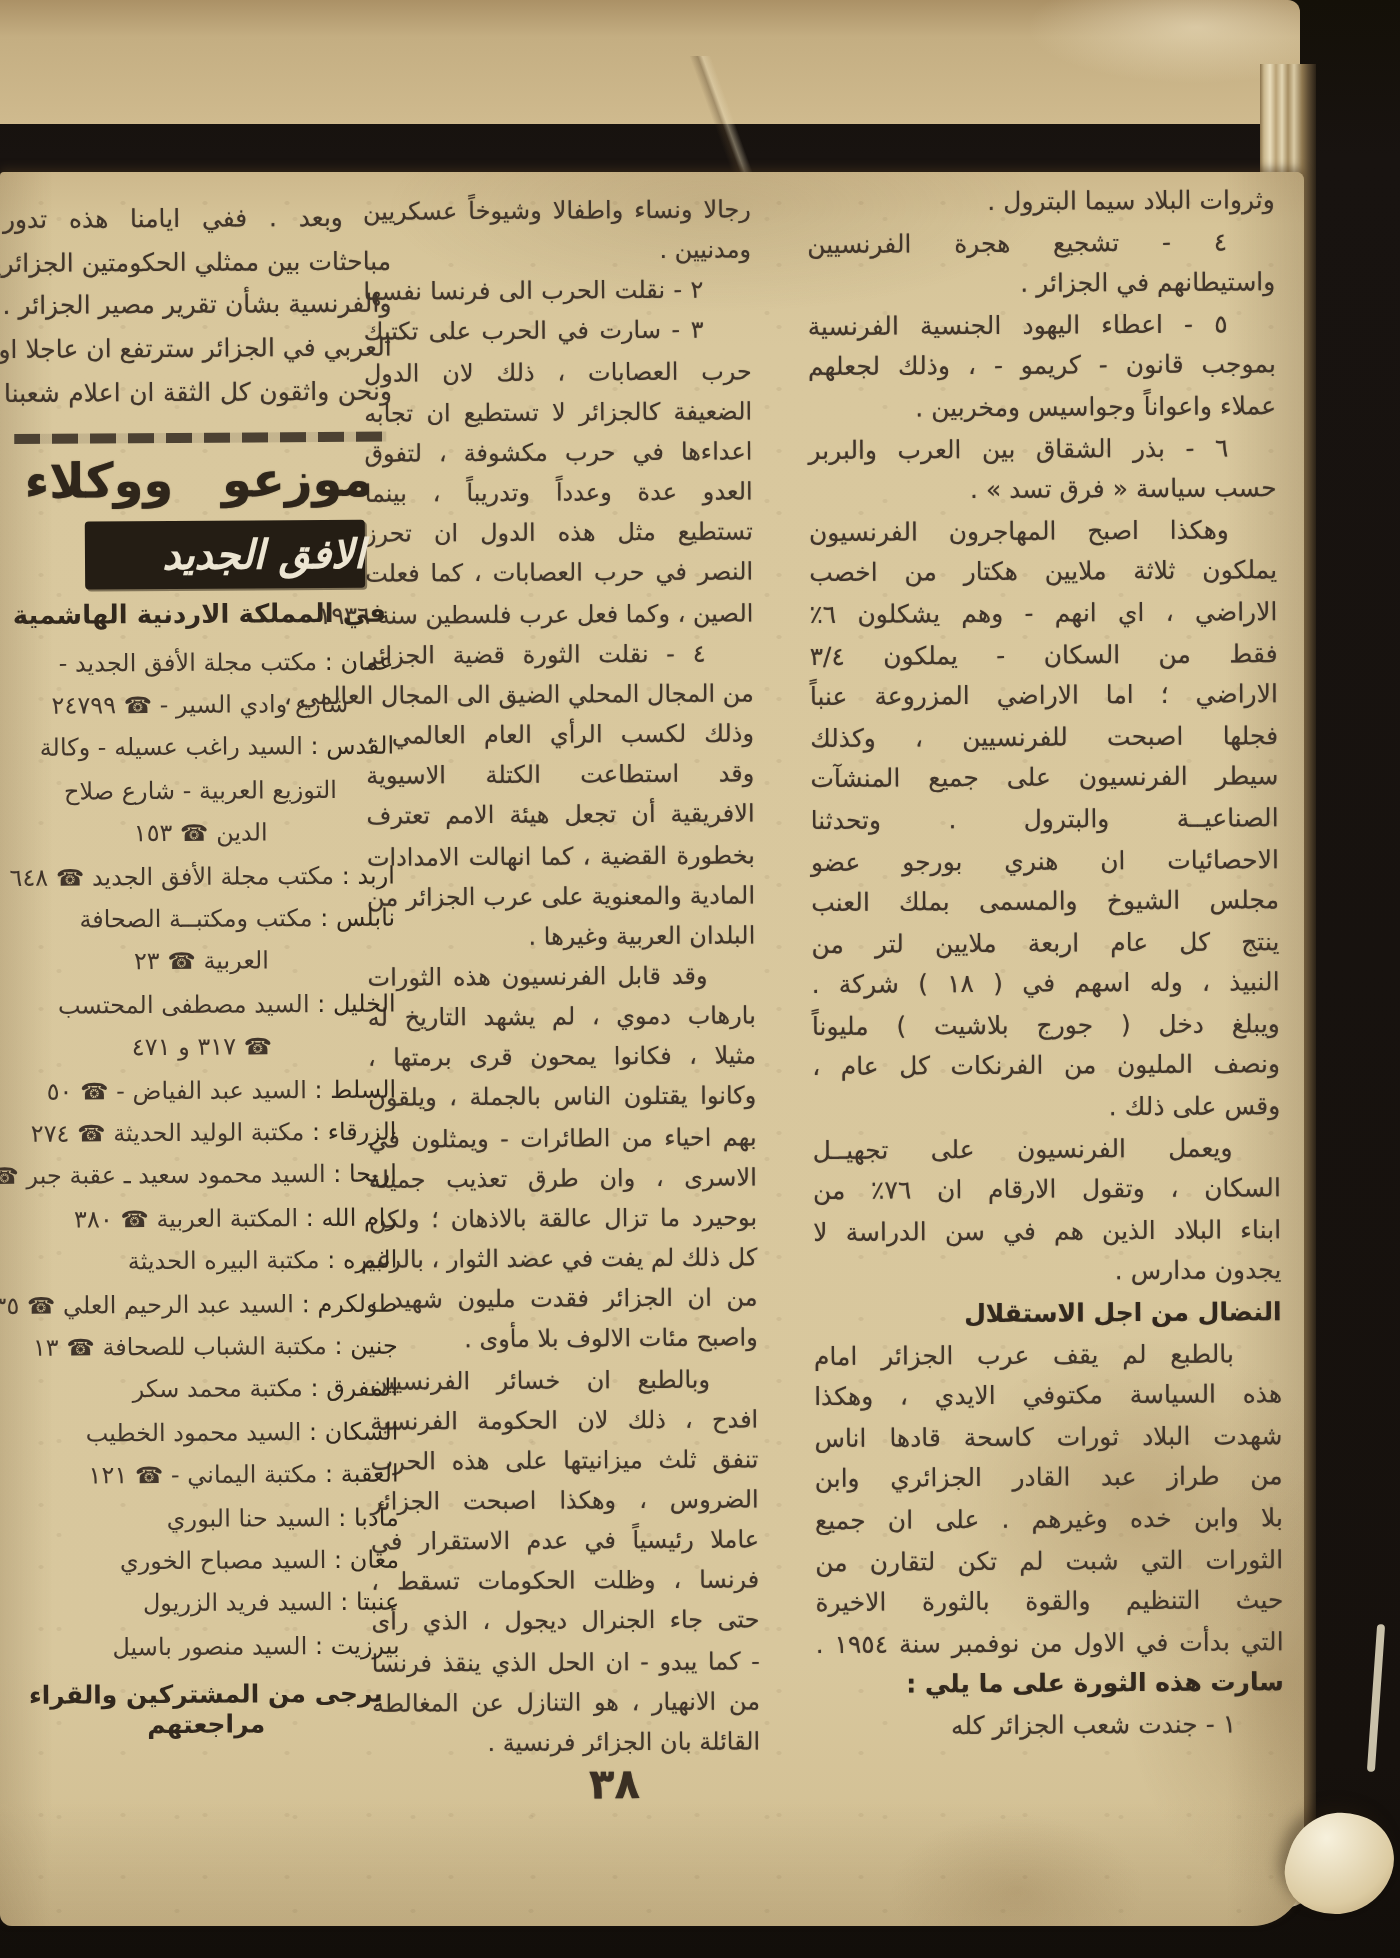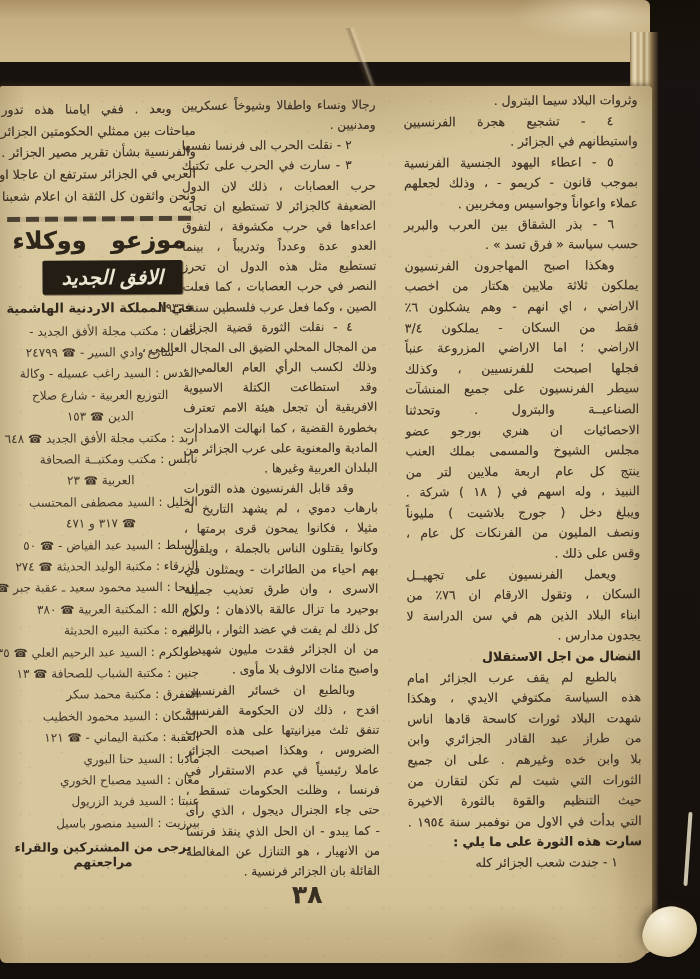--- a/index.html
+++ b/index.html
@@ -54,29 +54,29 @@
   .line.bold{font-weight:700;color:#32281d;}
   .ph{font-size:.95em;}
   
   .dist-wrap{position:absolute;left:4px;top:11px;width:194px;direction:rtl;}
   .divider{height:5px;margin:9px 3px 4px 5px;
       background:repeating-linear-gradient(90deg,#4c4132 0 13px, rgba(76,65,50,.15) 13px 19px);}
   .dist-title{font-weight:700;font-size:24px;text-align:center;word-spacing:16px;
       color:#2f261b;margin-top:5px;text-shadow:0 0 .6px rgba(47,38,27,.6);}
   .logo-box{width:140px;height:34px;margin:6px 14px 0 auto;background:#241d14;
       color:#ece5d2;font-weight:700;font-style:italic;font-size:20px;line-height:34px;
-      text-align:center;border-radius:2px;box-shadow:1px 1px 0 rgba(40,30,18,.5);}
+      text-align:right;border-radius:2px;box-shadow:1px 1px 0 rgba(40,30,18,.5);}
   .dist-region{font-weight:700;font-size:13px;text-align:center;margin-top:6px;color:#32281d;}
   #distributors{margin-top:6px;font-size:12px;}
   #distributors .line{line-height:21.4px;text-align:right;text-align-last:right;white-space:nowrap;}
   #distributors .line b{font-weight:400;color:#32281d;}
   #distributors .line.indent{padding-right:0;text-align-last:center;}
   .dist-note{font-weight:700;font-size:12.5px;text-align:center;margin-top:5px;color:#32281d;}
   .page-number{position:absolute;left:250px;top:794px;width:110px;text-align:center;
-      font-size:25px;font-weight:700;color:#3a2f23;text-shadow:0 0 .6px rgba(58,47,35,.6);}
+      font-size:21px;font-weight:700;color:#3a2f23;text-shadow:0 0 .6px rgba(58,47,35,.6);}
 </style>
 </head>
 <body>
 
 <div class="scene">
   <div class="page-under"></div>
   <div class="fold-mark"></div>
   <div class="page-edges"></div>
   <div class="edge-glint"></div>
 

